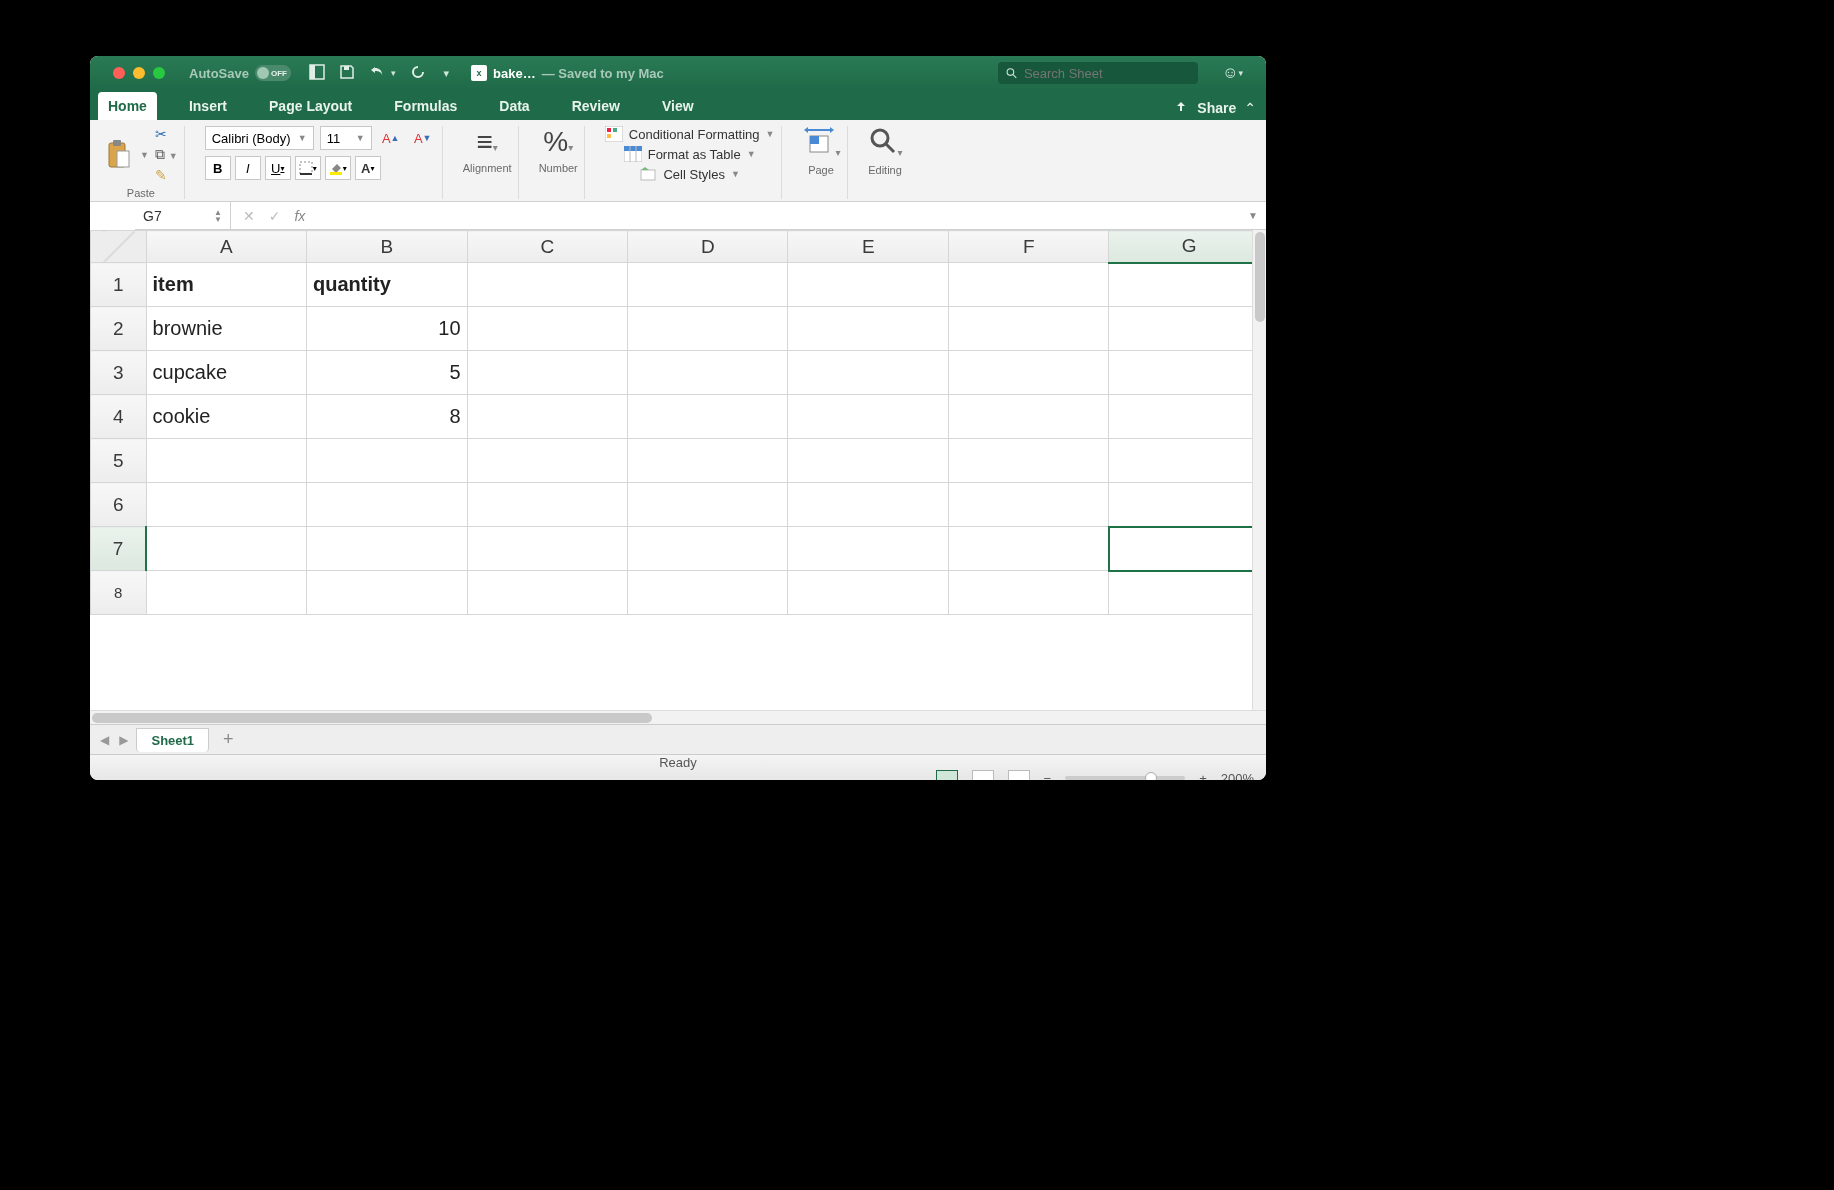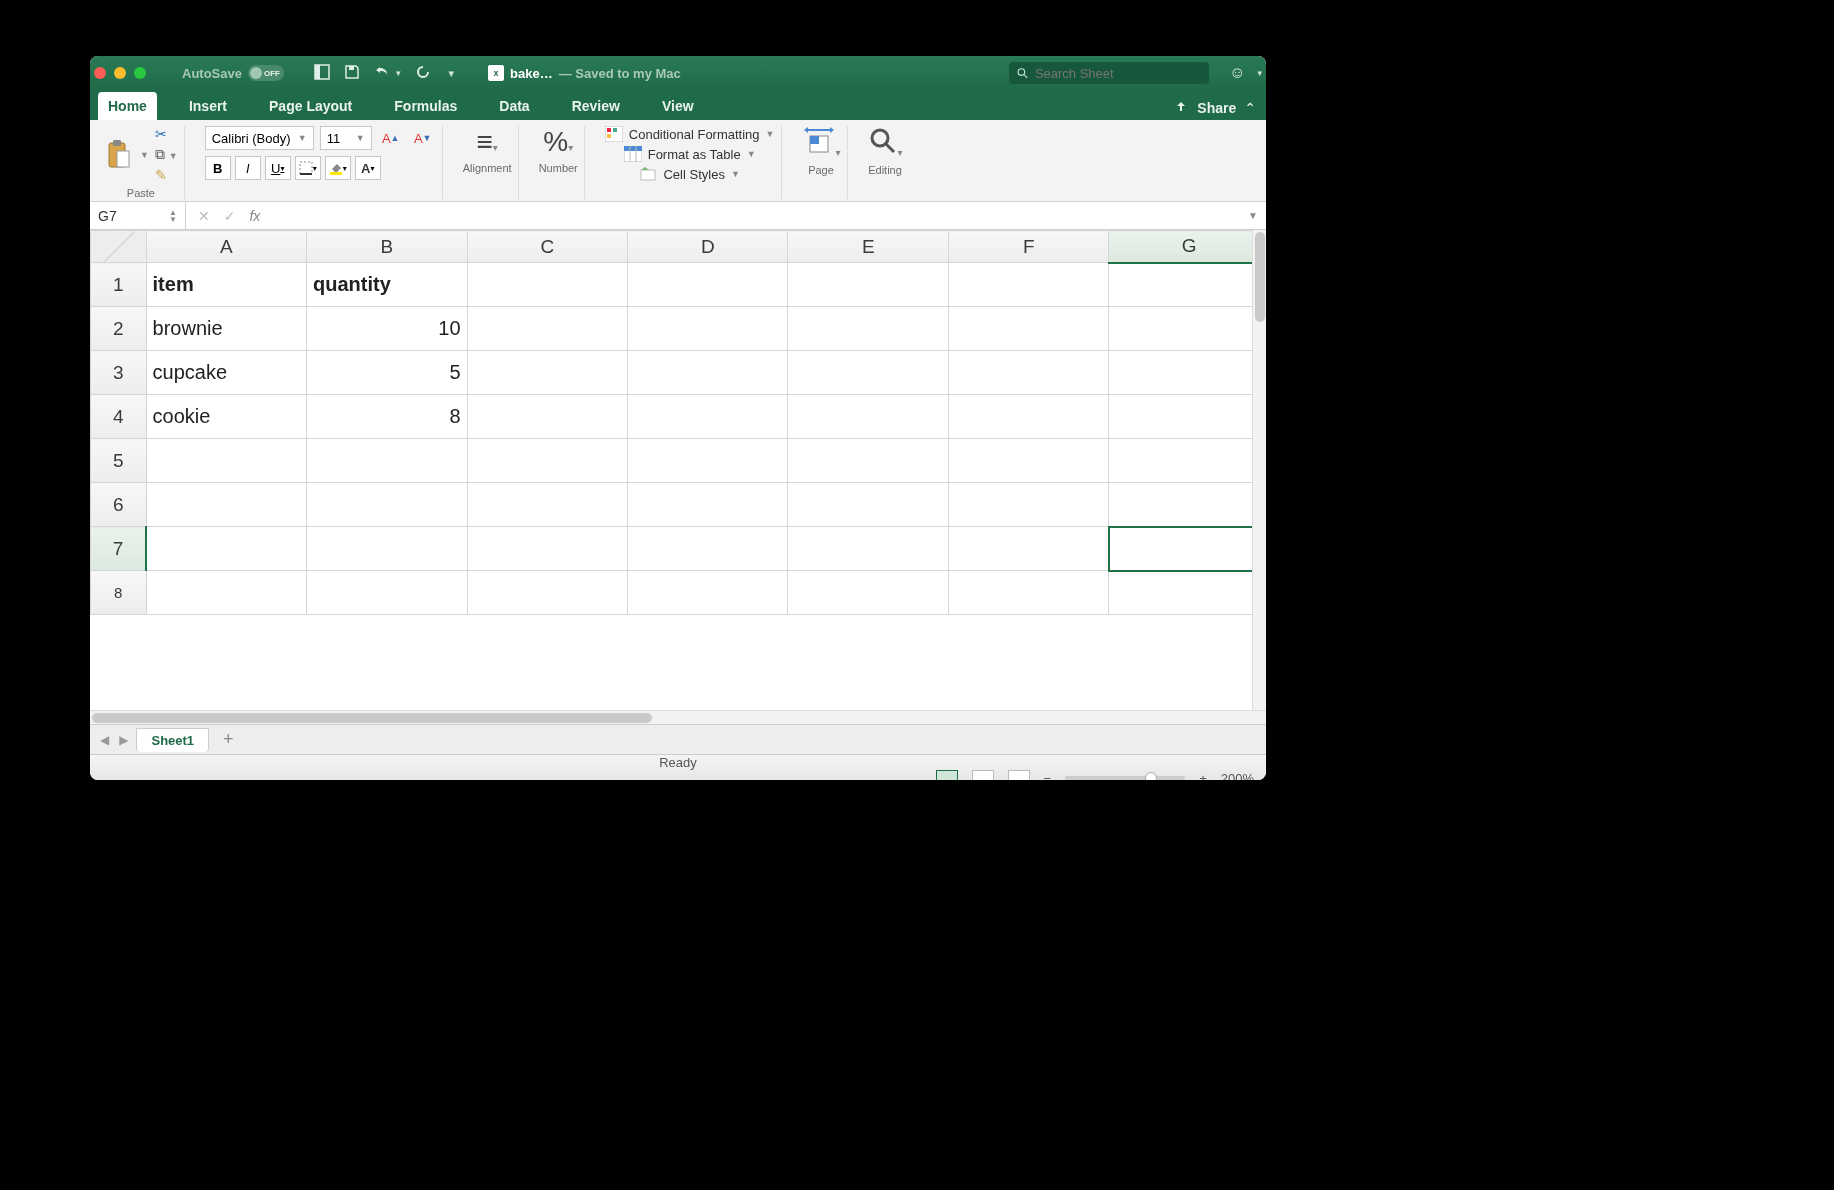--- a/index.html
+++ b/index.html
@@ -3,35 +3,35 @@
 <meta charset="utf-8">
 <style>
   * { box-sizing: border-box; margin: 0; padding: 0; font-family: -apple-system, "Helvetica Neue", Arial, sans-serif; }
   body { background: #000; width: 1834px; height: 1190px; position: relative; }
   .window {
     position: absolute; left: 90px; top: 56px; width: 1176px; height: 724px;
     background: #fff; border-radius: 8px; overflow: hidden; box-shadow: 0 20px 60px rgba(0,0,0,.6);
     display: flex; flex-direction: column;
   }
   
-  .titlebar { height: 34px; background: linear-gradient(#2a7a55,#1f6a48); display:flex; align-items:center; padding: 0 4px; gap:20px; color:#cfe6d9; font-size:13px; }
+  .titlebar { height: 34px; background: linear-gradient(#2a7a55,#1f6a48); display:flex; align-items:center; padding: 0 23px; gap:8px; color:#cfe6d9; font-size:13px; }
   .traffic { display:flex; gap:8px; margin-right:10px; }
   .dot { width:12px; height:12px; border-radius:50%; }
   .red{background:#ff5f57}.yellow{background:#febc2e}.green{background:#28c840}
   .autosave { color:#a9c9b8; font-weight:600; margin-left:6px; display:flex; align-items:center; gap:6px;}
   .switch { width:36px; height:16px; background:#4a8a6c; border-radius:8px; position:relative; font-size:8px; color:#e8f3ec; display:flex; align-items:center; justify-content:flex-end; padding-right:4px;}
   .switch::before{content:""; position:absolute; left:2px; top:2px; width:12px; height:12px; background:#9fc7b2; border-radius:50%;}
   .qat { display:flex; gap:14px; margin-left:10px; align-items:center;}
   .qat svg, .qat .u { width:16px; height:16px; fill:#dfeee6; color:#dfeee6;}
   .caret{font-size:9px;color:#cfe6d9;margin-left:-8px;}
   .doc { display:flex; align-items:center; gap:6px; margin-left:14px; }
   .doc .xl { width:16px;height:16px;background:#fff;border-radius:2px;display:flex;align-items:center;justify-content:center;font-size:9px;color:#1f6a48;font-weight:bold;}
   .doc .name{color:#fff; font-weight:700;}
   .doc .saved{color:#a9c9b8; font-weight:600;}
-  .search { margin-left:auto; margin-right:0; background:#17573c; border-radius:4px; height:22px; width:200px; display:flex; align-items:center; padding:0 8px; gap:6px;}
+  .search { margin-left:auto; margin-right:16px; background:#17573c; border-radius:4px; height:22px; width:200px; display:flex; align-items:center; padding:0 8px; gap:6px;}
   .search input{background:transparent;border:none;outline:none;color:#cfe6d9;font-size:13px;width:100%;}
   .smiley{color:#dfeee6;font-size:16px;}
   
   .tabs { height:30px; background:#1f6a48; display:flex; align-items:flex-end; padding-left:8px; gap:22px; color:#e8f3ec; font-size:14px;}
   .tab { padding:6px 10px 6px; cursor:pointer; font-weight:600;}
   .tab.active{ background:#fff; color:#1f6a48; border-radius:4px 4px 0 0;}
   .tabs .right{margin-left:auto; display:flex; align-items:center; gap:8px; padding-right:10px; padding-bottom:4px;}
   .share{color:#e8f3ec; font-weight:600;}
   
   .ribbon { background:#f3f3f3; border-bottom:1px solid #d0d0d0; padding:6px 8px 2px; display:flex; gap:14px;}
@@ -46,21 +46,21 @@
   .row6{display:flex;gap:4px;}
   .sq{width:26px;height:24px;border:1px solid #c7c7c7;background:#fff;display:flex;align-items:center;justify-content:center;font-size:13px;font-family:"Times New Roman",serif;}
   .sq.b{font-weight:bold;font-family:Arial;}
   .sq.i{font-style:italic;font-family:Arial;}
   .sq.u{text-decoration:underline;font-family:Arial;}
   .big{font-size:28px;color:#444;}
   .cf{display:flex;align-items:center;gap:6px;font-size:13px;color:#333;}
   .cf .ic{width:18px;height:16px;}
   .stack3{display:flex;flex-direction:column;gap:4px;align-items:center;}
   
-  .fbar{height:28px;border-bottom:1px solid #d0d0d0;display:flex;align-items:center;background:#fff;}
+  .fbar{height:28px;border-bottom:1px solid #d0d0d0;display:flex;align-items:center;background:#fff;margin-left:45px;}
   .namebox{width:96px;border-right:1px solid #d0d0d0;height:100%;display:flex;align-items:center;padding:0 8px;font-size:14px;color:#333;justify-content:space-between;}
   .spin{display:flex;flex-direction:column;font-size:8px;color:#888;line-height:7px;}
   .fx-area{display:flex;align-items:center;gap:14px;padding-left:12px;color:#bbb;font-size:14px;flex:1;}
   .fx-area .fx{font-style:italic;color:#888;}
   .fbar .dd{margin-left:auto;padding-right:8px;color:#888;font-size:10px;}
   
   .gridwrap{flex:1;position:relative;overflow:hidden;background:#fff;}
   table.grid{border-collapse:collapse;width:1180px;}
   .grid th,.grid td{border:1px solid #d6d6d6;height:44px;}
   .grid thead th{background:linear-gradient(#f7f7f7,#ededed);font-weight:400;color:#3a3a3a;font-size:19px;height:32px;}

